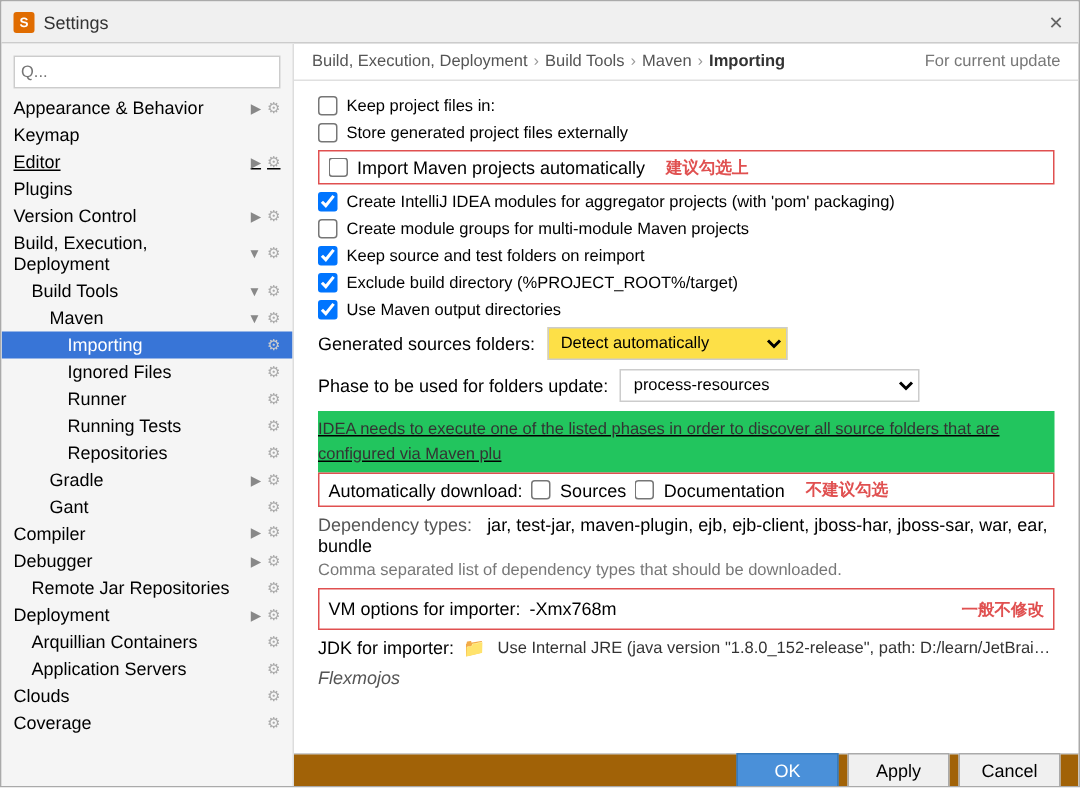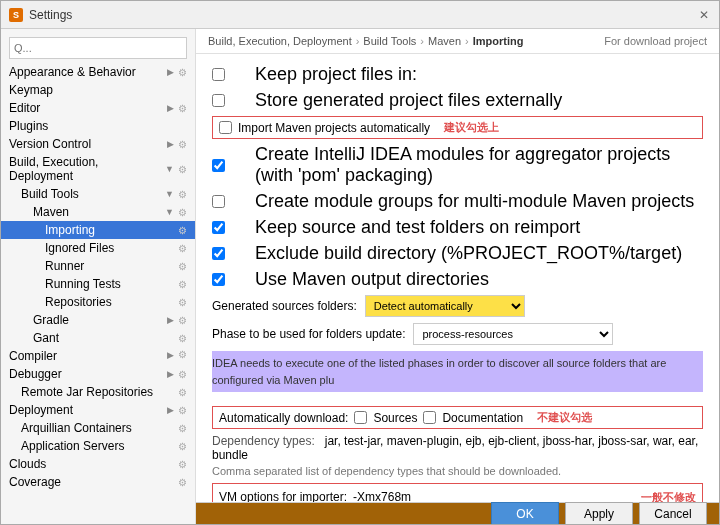--- a/index.html
+++ b/index.html
@@ -25,29 +25,29 @@
     .breadcrumb { padding: 6px 12px; font-size: 11px; color: #666; border-bottom: 1px solid #e0e0e0; display: flex; align-items: center; justify-content: space-between; }
     .breadcrumb-path { display: flex; align-items: center; gap: 4px; }
     .breadcrumb-sep { color: #999; }
     .breadcrumb-current { font-weight: 600; color: #333; }
     .for-current-project { font-size: 11px; color: #777; }
 
     .settings-content { flex: 1; overflow-y: auto; padding: 10px 16px; }
 
     .settings-row { display: flex; align-items: center; margin-bottom: 5px; gap: 6px; }
     .settings-row input[type="checkbox"] { margin: 0; }
-    .settings-row label { font-size: 18px; margin-left: 24px; }
+    .settings-row label { font-size: 11px; }
 
     .highlighted-row { border: 1.5px solid #e05050; padding: 3px 6px; margin-bottom: 5px; display: flex; align-items: center; gap: 6px; }
     .annotation { color: #e05050; font-size: 11px; font-weight: bold; margin-left: 8px; }
     .dropdown-row { display: flex; align-items: center; gap: 8px; margin-bottom: 6px; }
     .dropdown { height: 22px; border: 1px solid #ccc; background: #fde047; font-size: 11px; padding: 0 4px; min-width: 160px; }
     .dropdown-wide { height: 22px; border: 1px solid #ccc; background: #fff; font-size: 11px; padding: 0 4px; min-width: 200px; }
 
-    .info-box { background: #c4b5fd; border: none; padding: 4px 0; margin-bottom: 14px; }
+    .info-box { background: #22c55e; border: none; padding: 4px 0; margin-bottom: 0; text-decoration: underline; }
     .info-box p { font-size: 11px; color: #333; line-height: 1.5; }
     .info-box p strong { font-weight: bold; }
 
     .auto-download-row { border: 1.5px solid #e05050; padding: 3px 6px; margin-bottom: 5px; display: flex; align-items: center; gap: 6px; flex-wrap: wrap; }
 
     .vm-row { border: 1.5px solid #e05050; padding: 3px 6px; margin-bottom: 5px; display: flex; align-items: center; gap: 6px; }
     .vm-input { height: 20px; border: none; background: transparent; font-size: 12px; flex: 1; outline: none; }
 
     .jdk-row { display: flex; align-items: center; gap: 6px; margin-bottom: 6px; }
     .jdk-icon { color: #e06c00; margin-right: 2px; }
@@ -89,21 +89,21 @@
               <span style="font-size: 9px; color: rgb(136, 136, 136); margin-left: 4px;">▶</span>
               <span style="font-size: 10px; color: rgb(170, 170, 170);">⚙</span>
             </div>
           </div>
           <div style="padding: 2px 8px; cursor: pointer; display: flex; align-items: center; justify-content: space-between; font-size: 12px;">
             <span>Keymap</span>
             <div style="display: flex; align-items: center; gap: 4px;">
               <span style="font-size: 9px; color: rgb(136, 136, 136); margin-left: 4px;"></span>
             </div>
           </div>
-          <div style="padding: 2px 8px; cursor: pointer; display: flex; align-items: center; justify-content: space-between; font-size: 12px;">
+          <div style="padding: 2px 8px; cursor: pointer; display: flex; align-items: center; justify-content: space-between; font-size: 12px; text-decoration: underline;">
             <span>Editor</span>
             <div style="display: flex; align-items: center; gap: 4px;">
               <span style="font-size: 9px; color: rgb(136, 136, 136); margin-left: 4px;">▶</span>
               <span style="font-size: 10px; color: rgb(170, 170, 170);">⚙</span>
             </div>
           </div>
           <div style="padding: 2px 8px; cursor: pointer; display: flex; align-items: center; justify-content: space-between; font-size: 12px;">
             <span>Plugins</span>
             <div style="display: flex; align-items: center; gap: 4px;">
               <span style="font-size: 9px; color: rgb(136, 136, 136); margin-left: 4px;"></span>
@@ -250,21 +250,21 @@
       <div class="breadcrumb">
         <div class="breadcrumb-path">
           <span style="color:#555;">Build, Execution, Deployment</span>
           <span class="breadcrumb-sep">›</span>
           <span style="color:#555;">Build Tools</span>
           <span class="breadcrumb-sep">›</span>
           <span style="color:#555;">Maven</span>
           <span class="breadcrumb-sep">›</span>
           <span class="breadcrumb-current">Importing</span>
         </div>
-        <span class="for-current-project">For download project</span>
+        <span class="for-current-project">For current update</span>
       </div>
 
       <div class="settings-content">
 
         <div class="settings-row">
           <input type="checkbox" id="cb-keep" style="">
           <label for="cb-keep">Keep project files in:</label>
         </div>
 
         <div class="settings-row">

